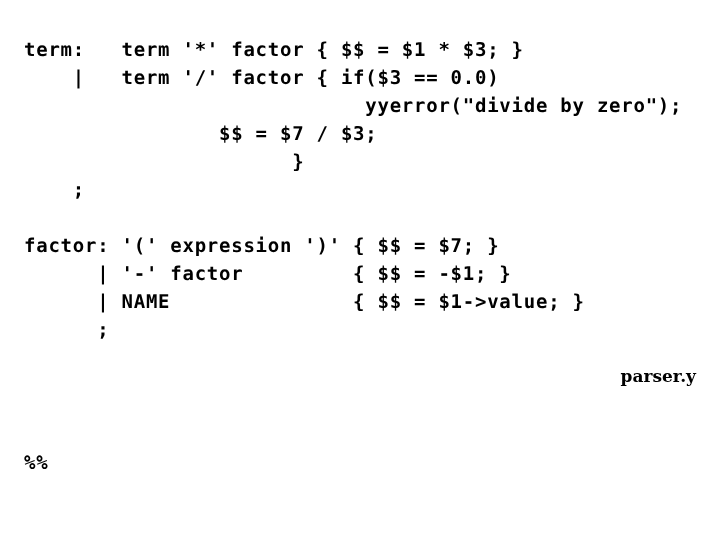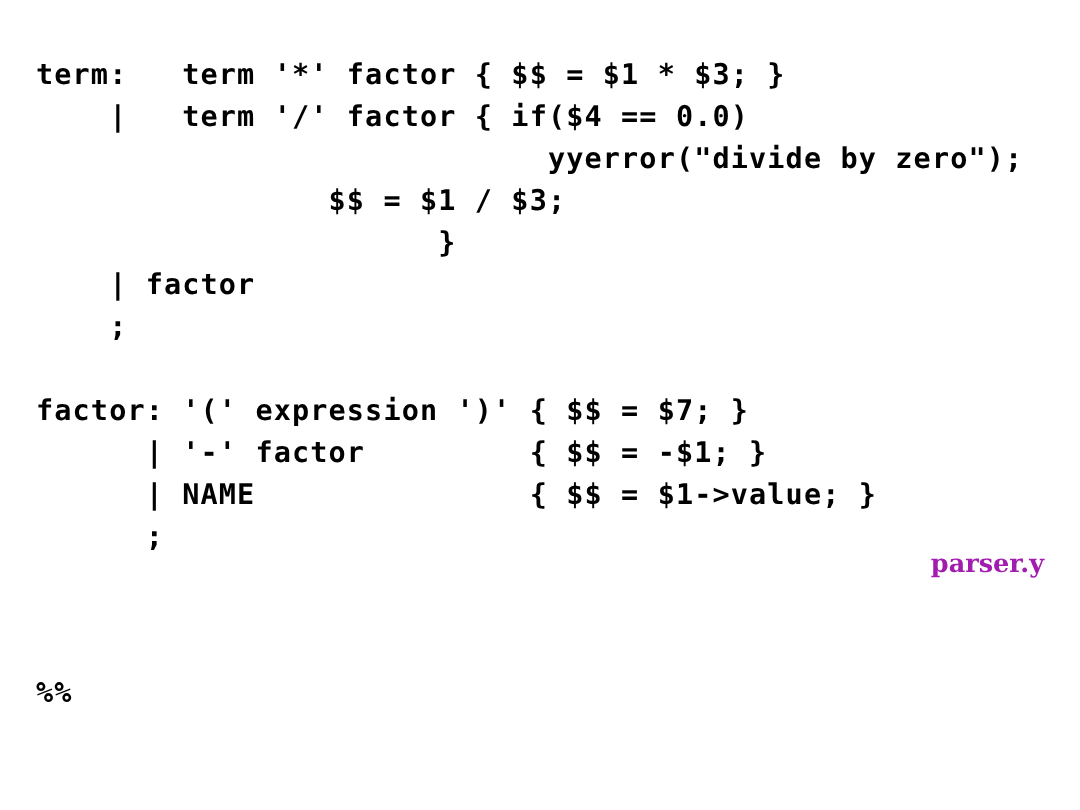--- a/index.html
+++ b/index.html
@@ -58,36 +58,35 @@
     white-space: pre;
     letter-spacing: 0.75px;
   }
   #footer-label {
     position: absolute;
     right: 24px;
     bottom: 22px;
     font-family: "DejaVu Serif", "Liberation Serif", serif;
     font-size: 17px;
     font-weight: bold;
-    color: #a21caf;
+    color: #000000;
     white-space: pre;
   }
 </style>
 </head>
 <body>
 
 <div id="slide">
 
   <div id="code-block">
     <div class="code-line">term:   term '*' factor { $$ = $1 * $3; }</div>
-    <div class="code-line">    |   term '/' factor { if($4 == 0.0)</div>
+    <div class="code-line">    |   term '/' factor { if($3 == 0.0)</div>
     <div class="code-line">                            yyerror("divide by zero");</div>
-    <div class="code-line">                $$ = $1 / $3;</div>
+    <div class="code-line">                $$ = $7 / $3;</div>
     <div class="code-line">                      }</div>
-    <div class="code-line">    | factor</div>
     <div class="code-line">    ;</div>
     <div class="code-line blank"></div>
     <div class="code-line">factor: '(' expression ')' { $$ = $7; }</div>
     <div class="code-line">      | '-' factor         { $$ = -$1; }</div>
     <div class="code-line">      | NAME               { $$ = $1-&gt;value; }</div>
     <div class="code-line">      ;</div>
   </div>
 
   <div id="pct-block">
     <div class="pct-line">%%</div>

